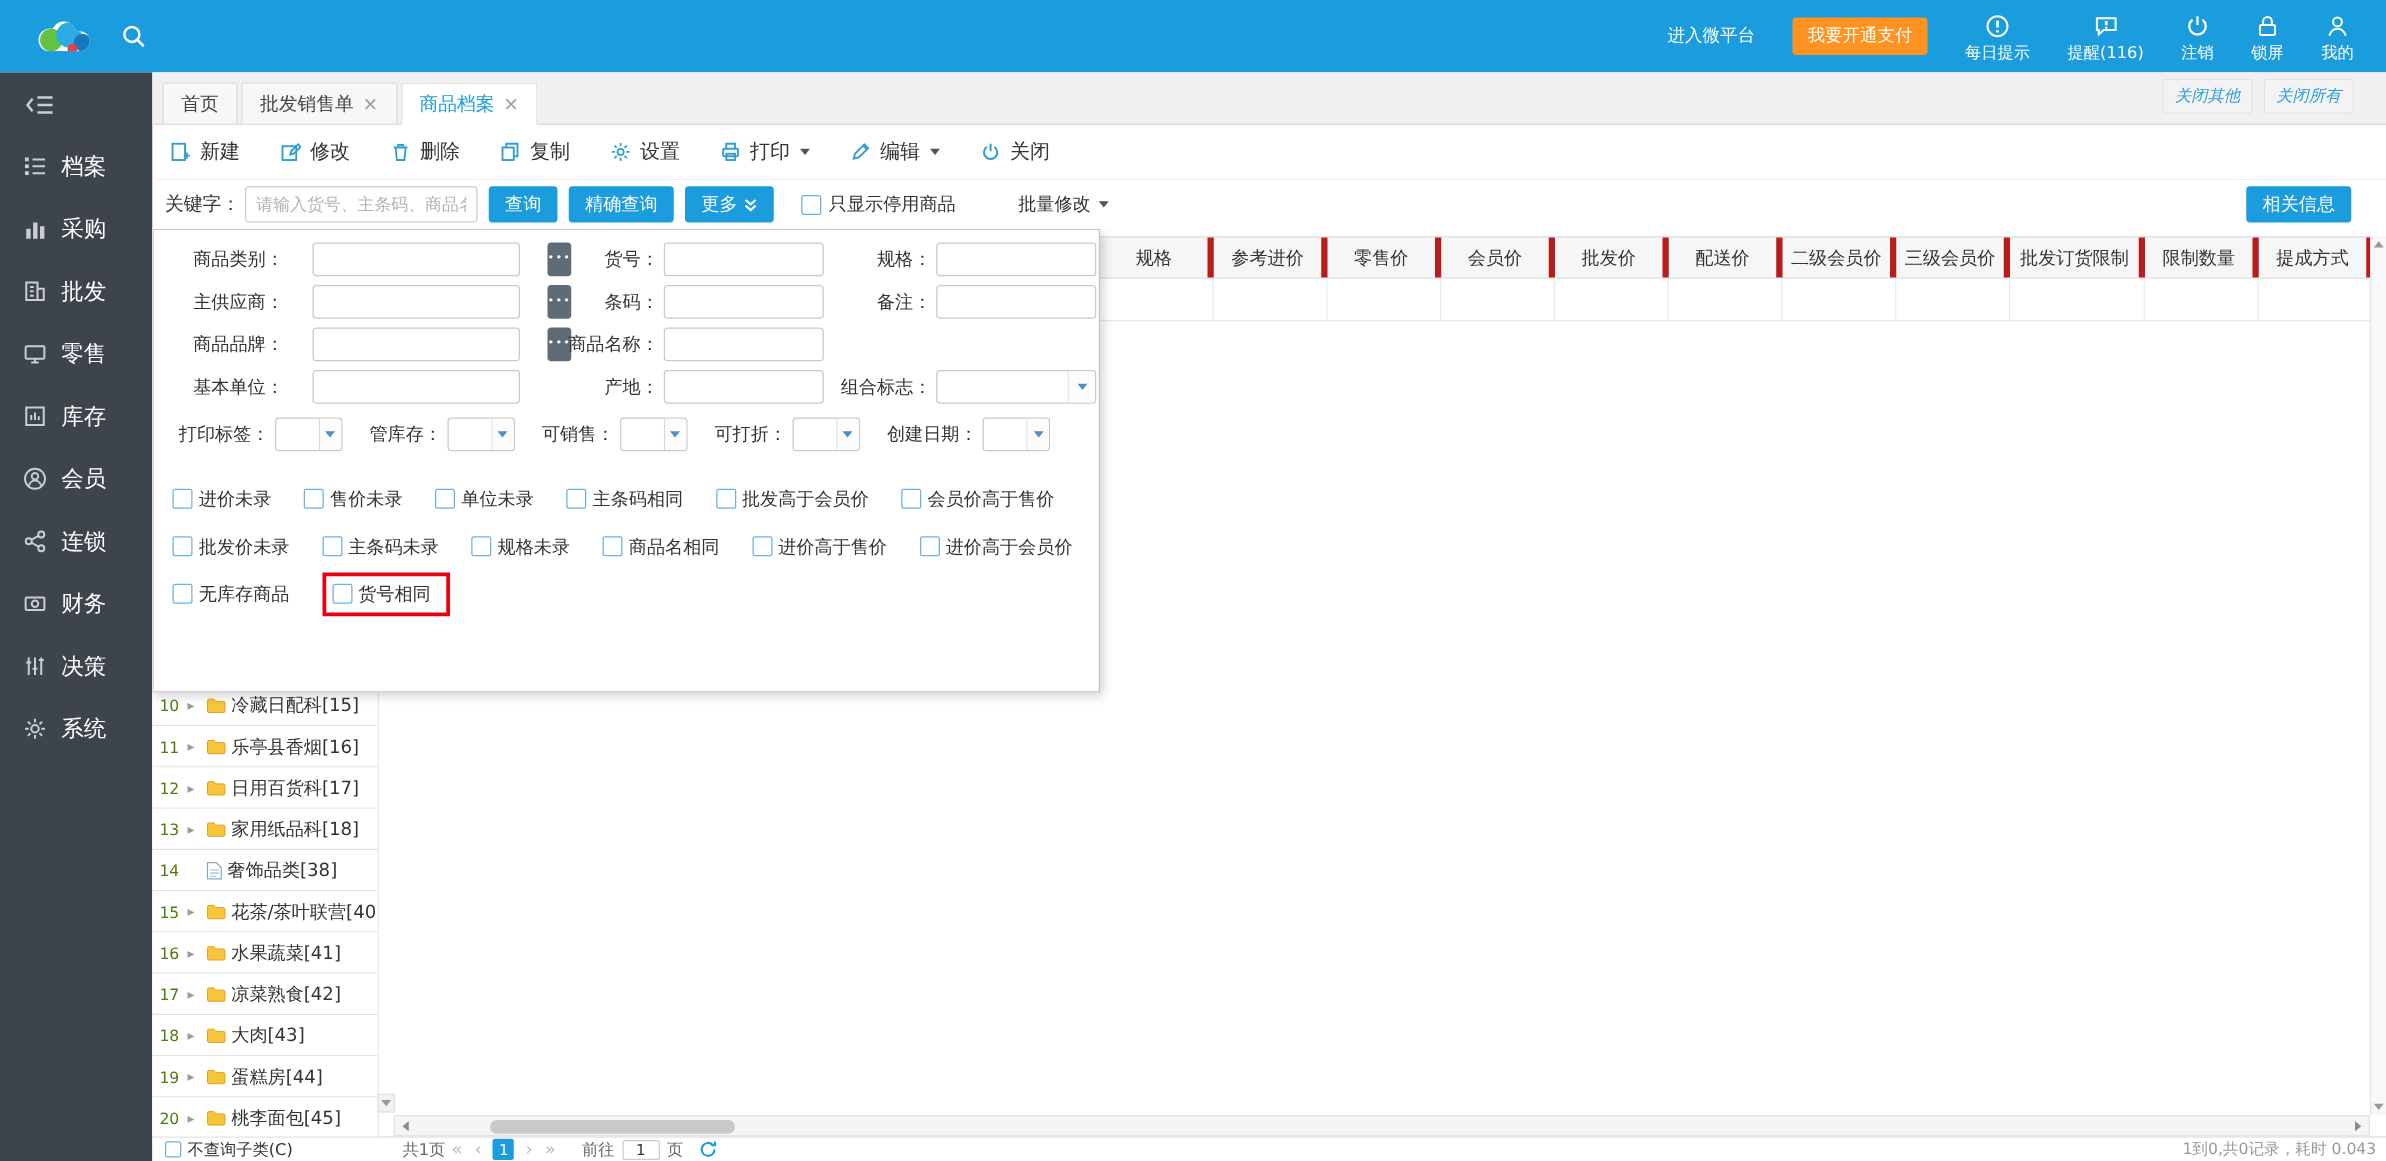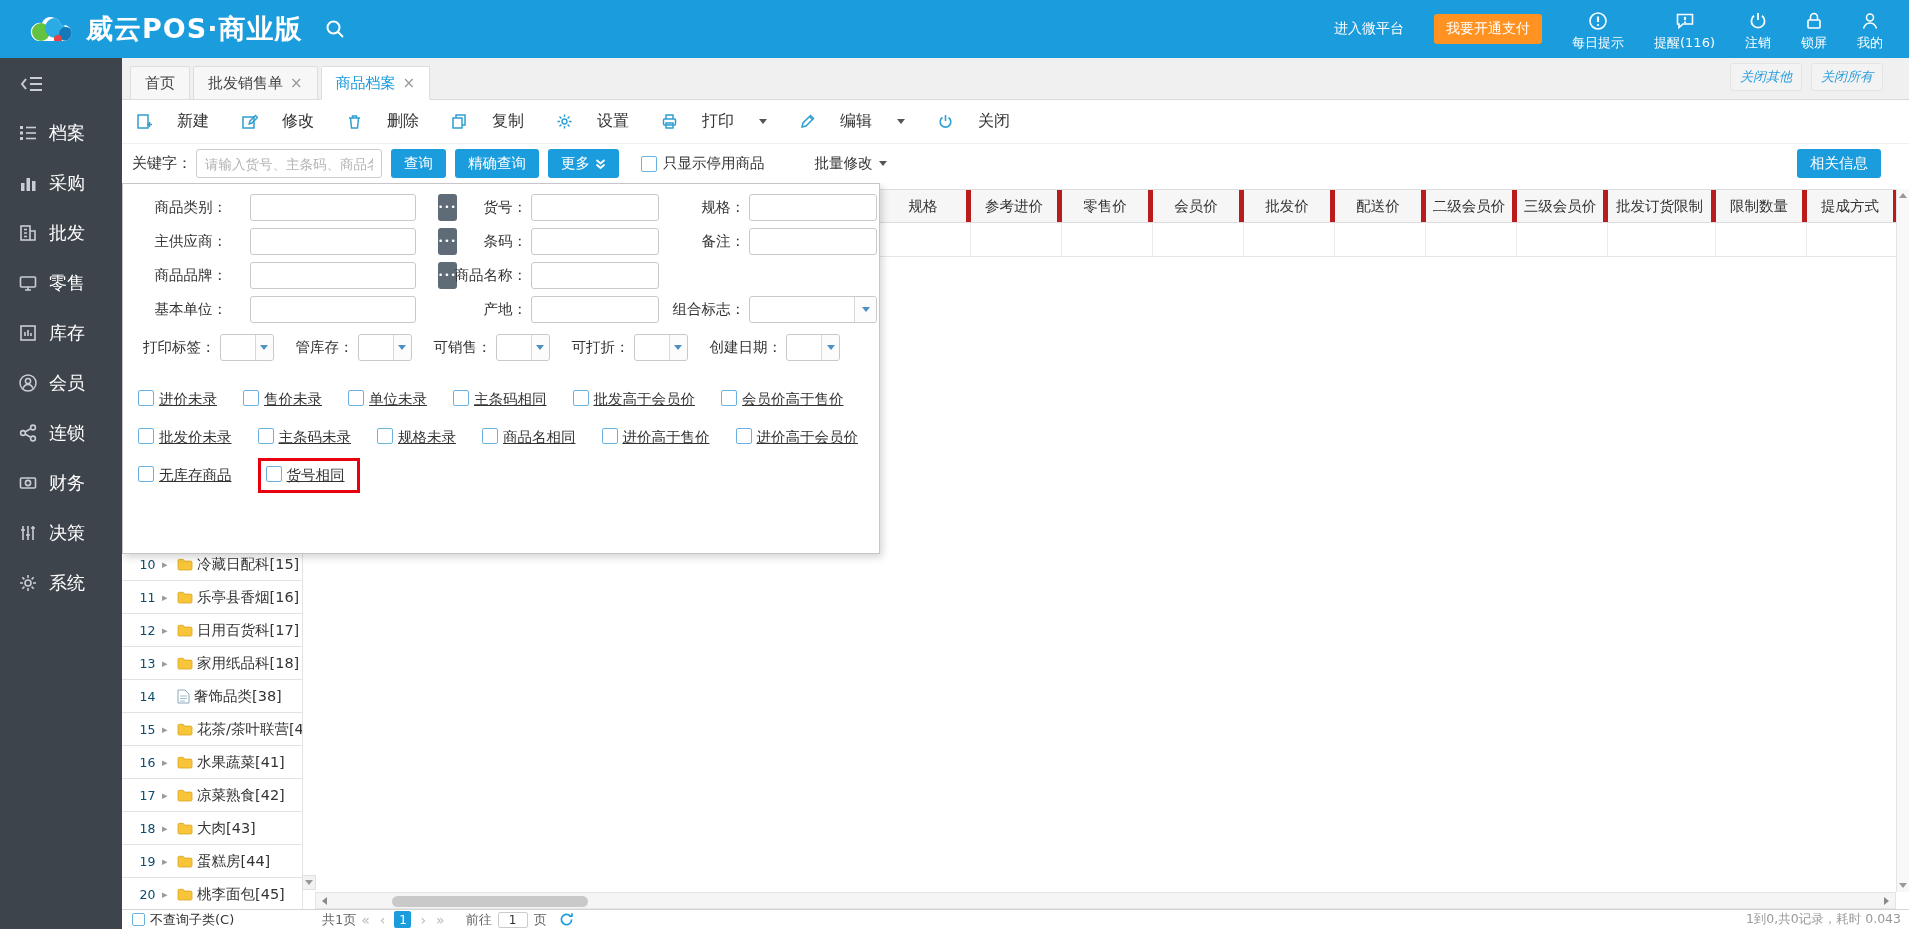--- a/index.html
+++ b/index.html
@@ -30,21 +30,21 @@
 
 .tabstrip{height:42px;background:#f0f0f0;border-bottom:1px solid #d8d8d8;display:flex;align-items:flex-end;padding-left:8px;}
 .tab{height:34px;display:inline-flex;align-items:center;gap:7px;padding:0 14px;font-size:15px;color:#444;background:#f7f7f7;border:1px solid #ddd;margin-right:3px;margin-bottom:-1px;border-radius:2px 2px 0 0;cursor:pointer;white-space:nowrap;}
 .tab.active{background:#fff;color:#1a9cdd;border-bottom-color:#fff;}
 .tab-close{color:#999;font-size:15px;}
 .tab-actions{margin-left:auto;display:flex;gap:9px;margin-right:26px;margin-bottom:8px;font-style:italic;}
 .tab-chip{font-size:13px;color:#2a9ddb;background:#f3f3f3;border:1px solid #e4e4e4;border-radius:3px;padding:4px 9px;cursor:pointer;white-space:nowrap;}
 
 
 .toolbar{height:44px;display:flex;align-items:center;padding-left:14px;border-bottom:1px solid #f0f0f0;}
-.tb-btn{display:flex;align-items:center;gap:24px;margin-right:32px;font-size:16px;color:#333;cursor:pointer;white-space:nowrap;}
+.tb-btn{display:flex;align-items:center;gap:7px;margin-right:32px;font-size:16px;color:#333;cursor:pointer;white-space:nowrap;}
 .tb-icon{display:flex;}
 .caret{width:0;height:0;border-left:4px solid transparent;border-right:4px solid transparent;border-top:5px solid #555;margin-left:1px;}
 
 
 .search-row{height:39px;display:flex;align-items:center;padding-left:10px;}
 .kw-label{font-size:15px;color:#333;white-space:nowrap;}
 .kw-input{width:186px;height:29px;border:1px solid #ccc;border-radius:3px;padding:0 8px;font-size:13.5px;margin-left:4px;color:#333;}
 .kw-input::placeholder{color:#b3b3b3;}
 .btn-blue{background:#1a9cdd;color:#fff;border:none;border-radius:3px;height:29px;padding:0 13px;font-size:14.5px;margin-left:9px;display:inline-flex;align-items:center;gap:5px;cursor:pointer;white-space:nowrap;}
 .cb{width:16px;height:16px;border:1px solid #6cb2e0;border-radius:2px;background:#fff;display:inline-block;flex-shrink:0;}
@@ -65,21 +65,21 @@
 
 .vscroll{position:absolute;right:0;top:6px;bottom:17px;width:13px;background:#f8f8f8;border-left:1px solid #e4e4e4;display:flex;flex-direction:column;justify-content:space-between;align-items:center;padding:4px 0;}
 .tri-u{width:0;height:0;border-left:4px solid transparent;border-right:4px solid transparent;border-bottom:5px solid #999;}
 .tri-dn{width:0;height:0;border-left:4px solid transparent;border-right:4px solid transparent;border-top:5px solid #999;}
 .tri-l{width:0;height:0;border-top:4px solid transparent;border-bottom:4px solid transparent;border-right:5px solid #8a8a8a;}
 .tri-r{width:0;height:0;border-top:4px solid transparent;border-bottom:4px solid transparent;border-left:5px solid #8a8a8a;}
 .tri-sel{width:0;height:0;border-left:4px solid transparent;border-right:4px solid transparent;border-top:5px solid #4a90c4;}
 
 .cat-rows{position:absolute;left:0;top:365px;width:181px;border-right:1px solid #e3e3e3;background:#fff;}
 .cat-row{height:33px;display:flex;align-items:center;border-bottom:1px solid #e2e2e2;padding-left:3px;gap:4px;background:#fff;cursor:pointer;}
-.cat-num{width:21px;font-size:12.5px;color:#0c4a6e;text-align:center;flex-shrink:0;margin-left:12px;}
+.cat-num{width:21px;font-size:12.5px;color:#4d7c0f;text-align:center;flex-shrink:0;}
 .cat-arrow{width:11px;color:#9a9a9a;font-size:11px;flex-shrink:0;}
 .cat-folder{display:flex;flex-shrink:0;}
 .cat-file{display:none;flex-shrink:0;}
 .cat-row.file .cat-file{display:flex;}
 .cat-row.file .cat-arrow{visibility:hidden;}
 .cat-label{font-size:14.5px;color:#333;white-space:nowrap;overflow:hidden;}
 .cat-scrolldown{position:absolute;left:180px;bottom:19px;width:14px;height:15px;background:#f2f2f2;border:1px solid #e0e0e0;display:flex;align-items:center;justify-content:center;cursor:pointer;}
 
 .hscroll{position:absolute;left:193px;right:13px;bottom:0;height:17px;background:#f5f5f5;border:1px solid #e4e4e4;display:flex;align-items:center;}
 .hs-btn{width:17px;height:100%;display:flex;align-items:center;justify-content:center;cursor:pointer;}
@@ -106,21 +106,21 @@
 .pf.t-select .psel{display:block;}
 .sel-caret{position:absolute;right:0;top:0;bottom:0;width:22px;border-left:1px solid #d8d8d8;display:flex;align-items:center;justify-content:center;background:#fcfcfc;border-radius:0 3px 3px 0;}
 .p-row5{display:flex;align-items:center;height:34px;margin-top:4px;padding-left:14px;}
 .psf{display:flex;align-items:center;}
 .psf + .psf{margin-left:22px;}
 .lbl2{font-size:14.5px;color:#333;white-space:nowrap;}
 .psel2{width:54px;height:27px;border:1px solid #c9c9c9;border-radius:3px;margin-left:4px;position:relative;background:#fff;cursor:pointer;}
 .psel2 .sel-caret{width:18px;}
 .cbrow{display:flex;align-items:center;padding-left:9px;margin-top:8px;height:30px;}
 .cbrow1{margin-top:20px;}
-.cb-item{display:flex;align-items:flex-start;gap:5px;margin-right:26px;cursor:pointer;text-decoration:underline;}
+.cb-item{display:flex;align-items:center;gap:5px;margin-right:26px;cursor:pointer;}
 .cb-label{font-size:14.5px;color:#333;white-space:nowrap;}
 .cb-item.highlight{border:3px solid #e8000e;padding:5px 12px 5px 5px;margin-right:0;}
 
 
 .bottombar{height:20px;border-top:1px solid #d5d5d5;display:flex;align-items:center;background:#fff;}
 .bb-check{width:174px;display:flex;align-items:center;gap:5px;padding-left:10px;font-size:13px;color:#333;cursor:pointer;flex-shrink:0;white-space:nowrap;}
 .cbs{width:13px;height:13px;}
 .bb-pages{margin-left:26px;font-size:13px;color:#666;white-space:nowrap;}
 .pg-arrow{font-size:14px;color:#b8b8b8;margin:0 5px;cursor:pointer;}
 .pg-cur{width:17px;height:17px;background:#1a9cdd;color:#fff;border-radius:2px;display:inline-flex;align-items:center;justify-content:center;font-size:12px;margin:0 4px;cursor:pointer;}
@@ -144,21 +144,20 @@
           </defs>
         <g clip-path="url(#cloudclip)">
           <rect width="46" height="30" fill="#ffffff"></rect>
           <circle cx="13" cy="18" r="9" fill="#63c341"></circle>
           <circle cx="27" cy="14" r="10" fill="#2aabe4"></circle>
           <circle cx="38" cy="20" r="7" fill="#1578b8"></circle>
           <circle cx="30" cy="25" r="4" fill="#e64040"></circle>
         </g>
       </svg>
     </span>
-    <span class="brand">威云POS·商业版</span>
     <span class="hdr-search">
       <svg width="22" height="22" viewBox="0 0 22 22" fill="none" stroke="#fff" stroke-width="2">
         <circle cx="9.5" cy="9.5" r="6"></circle>
           <path d="M14 14l5 5"></path>
       </svg>
     </span>
   </div>
   <div class="hdr-right">
     <span class="hdr-link">进入微平台</span>
     <span class="hdr-pay">我要开通支付</span>

